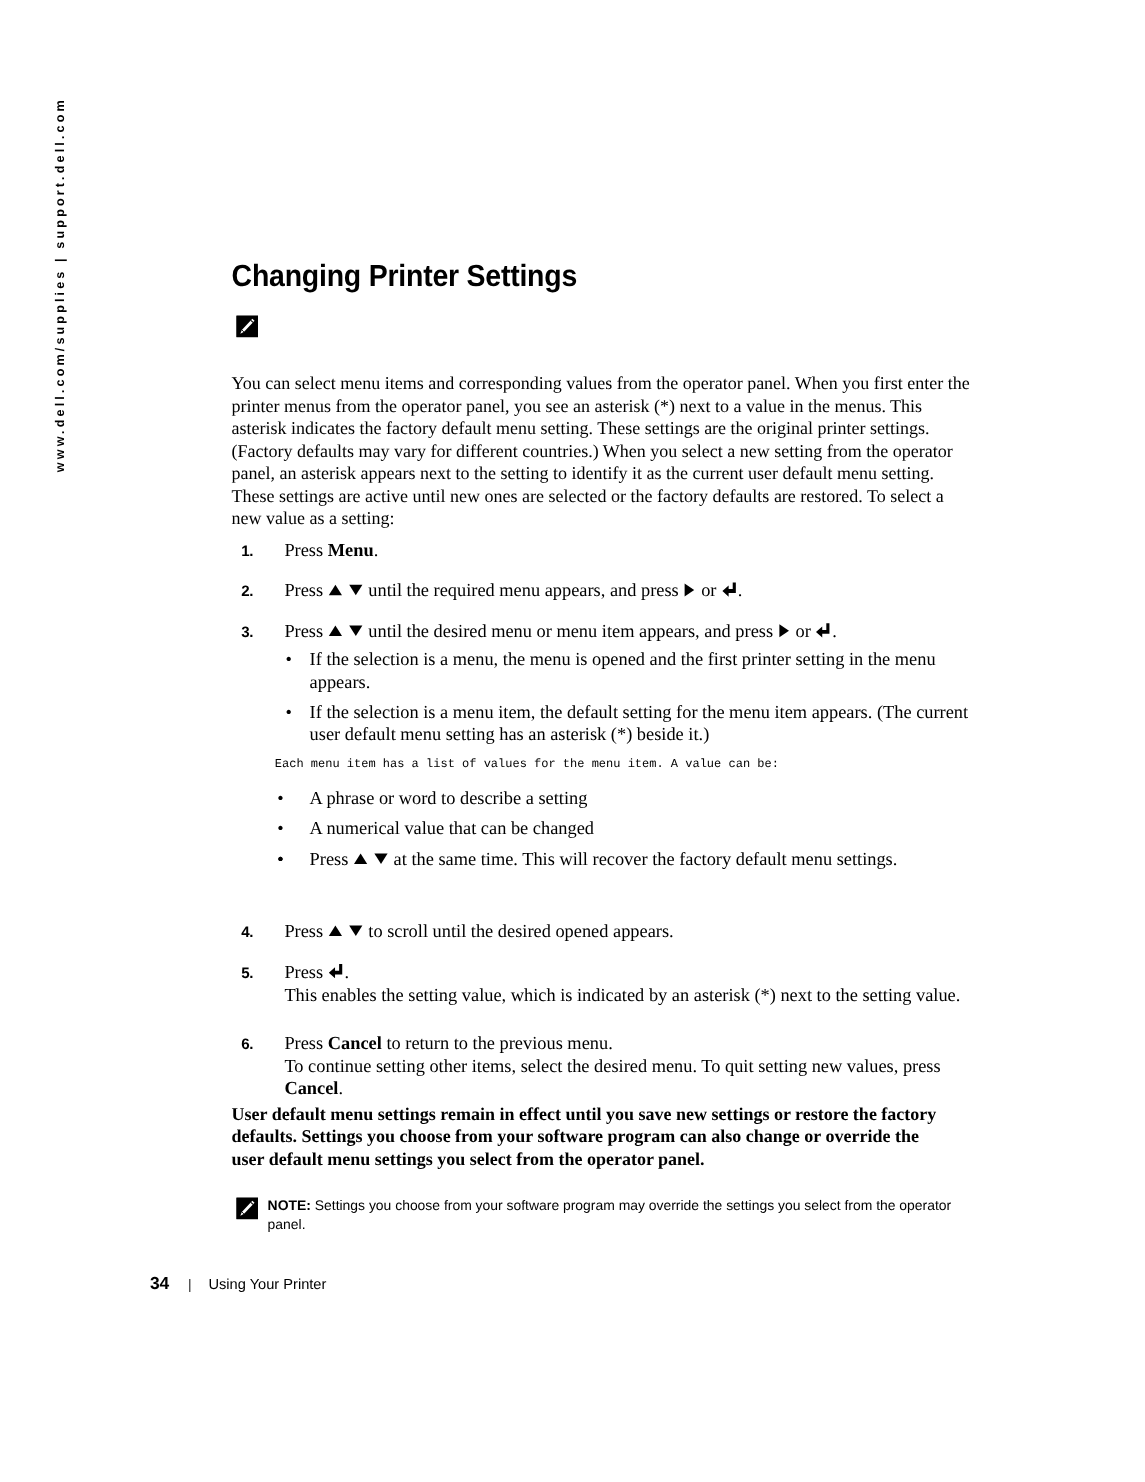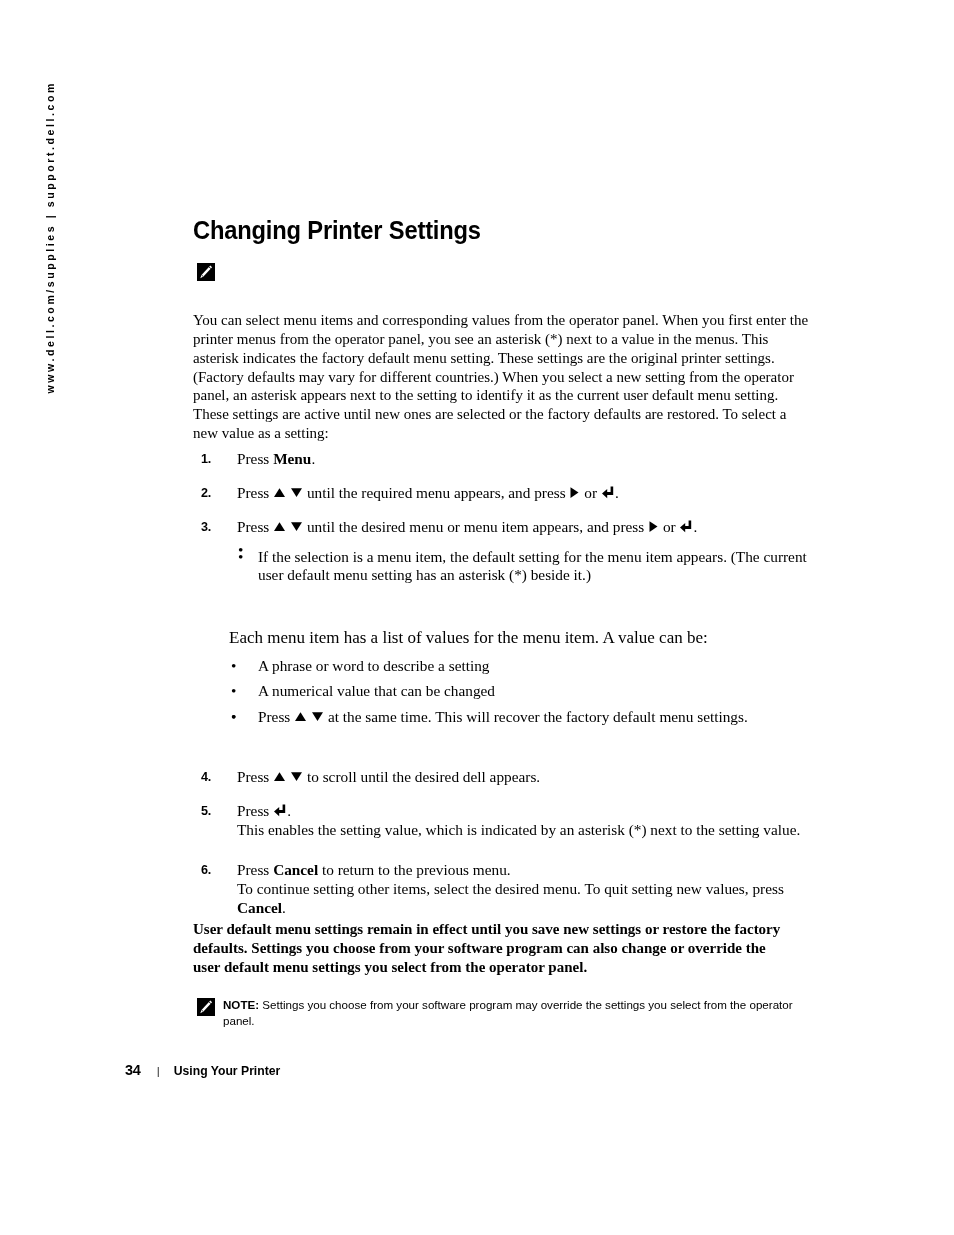--- a/index.html
+++ b/index.html
@@ -158,22 +158,23 @@
   #bullets-a .bullet-dot { left: 45px; }
   #bullets-a .bullet-text { margin-left: 65px; }
   #bullets-a .bullet { margin-bottom: 6.5px; }
 
   
   #para-each {
     position: absolute;
     left: 0;
     top: 629px;
     width: 600px;
-    font-size: 17px;
-    line-height: 18.85px;
+    font-size: 10px;
+    line-height: 18.85px;
+    font-family: Liberation Mono, monospace;
   }
   #para-each .inner { margin-left: 36px; display: block; }
 
   
   #bullets-b { top: 657px; }
   #bullets-b .bullet-dot { left: 38px; }
   #bullets-b .bullet-text { margin-left: 65px; }
   #bullets-b .bullet { margin-bottom: 6.5px; }
 
   
@@ -191,21 +192,21 @@
     letter-spacing: -0.2px;
   }
   .footer-sep {
     font-size: 11.5px;
     font-weight: 400;
     margin: 0 14px 0 16px;
     color: #222;
   }
   .footer-label {
     font-size: 12.2px;
-    font-weight: 700;
+    font-weight: 400;
   }
 
   
   .key {
     display: inline-block;
     vertical-align: -1px;
     line-height: 0;
   }
   .key svg { display: block; }
   .sp-l { margin-left: 4px; }
@@ -261,20 +262,21 @@
           </svg></span><span> until the desired menu or menu item appears, and press </span><span class="key"><svg width="11" height="13" viewBox="0 0 11 13">
             <polygon points="9.5,6.6 1.5,12 1.5,1.2" fill="#000"></polygon>
           </svg></span><span> or </span><span class="key"><svg width="14" height="14" viewBox="0 0 14 14">
             <polygon points="1,8.6 6.2,4.0 6.2,6.9 9.6,6.9 9.6,1.4 12.2,1.4 12.2,10.1 6.2,10.1 6.2,13.2" fill="#000"></polygon>
           </svg></span><span>.</span></span>
   </div>
 
   <div class="bullets" id="bullets-a">
     <div class="bullet">
       <span class="bullet-dot">•</span>
+      <span class="bullet-text">If the selection is a menu, the menu is opened and the first printer setting in the menu appears.</span>
     </div>
     <div class="bullet">
       <span class="bullet-dot">•</span>
       <span class="bullet-text">If the selection is a menu item, the default setting for the menu item appears. (The current user default menu setting has an asterisk (*) beside it.)</span>
     </div>
   </div>
 
   <div id="para-each">
     <span class="inner">Each menu item has a list of values for the menu item. A value can be:</span>
   </div>
@@ -300,21 +302,21 @@
             </svg></span><span> at the same time. This will recover the factory default menu settings.</span></span>
     </div>
   </div>
 
   <div class="step" style="top:768px">
     <span class="step-num">4.</span>
     <span class="step-text"><span>Press </span><span class="key"><svg width="13" height="13" viewBox="0 0 13 13">
             <polygon points="6.5,2.2 12,11 1,11" fill="#000"></polygon>
           </svg></span><span class="key sp-l"><svg width="13" height="13" viewBox="0 0 13 13">
             <polygon points="6.5,11 1,2.2 12,2.2" fill="#000"></polygon>
-          </svg></span><span> to scroll until the desired dell appears.</span></span>
+          </svg></span><span> to scroll until the desired opened appears.</span></span>
   </div>
 
   <div class="step" style="top:802px">
     <span class="step-num">5.</span>
     <span class="step-text"><span>Press </span><span class="key"><svg width="14" height="14" viewBox="0 0 14 14">
             <polygon points="1,8.6 6.2,4.0 6.2,6.9 9.6,6.9 9.6,1.4 12.2,1.4 12.2,10.1 6.2,10.1 6.2,13.2" fill="#000"></polygon>
           </svg></span><span>.</span></span>
     <span class="step-cont">This enables the setting value, which is indicated by an asterisk (*) next to the setting value.</span>
   </div>
 

